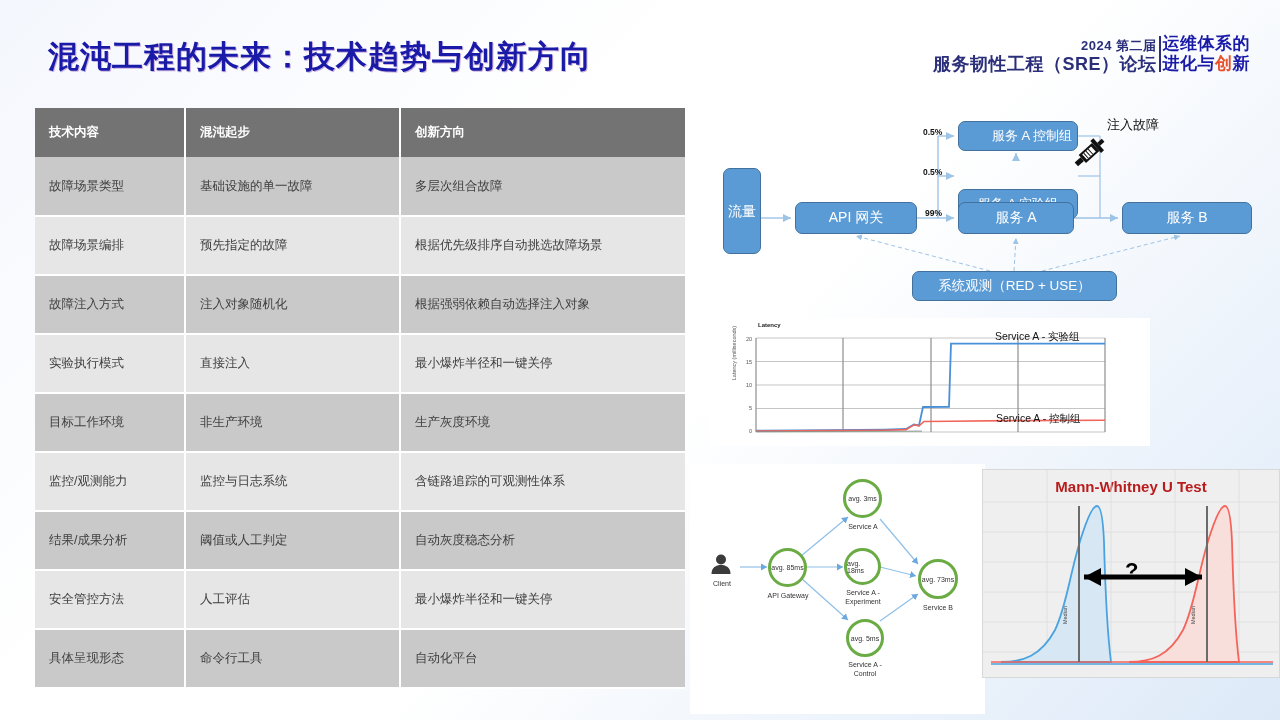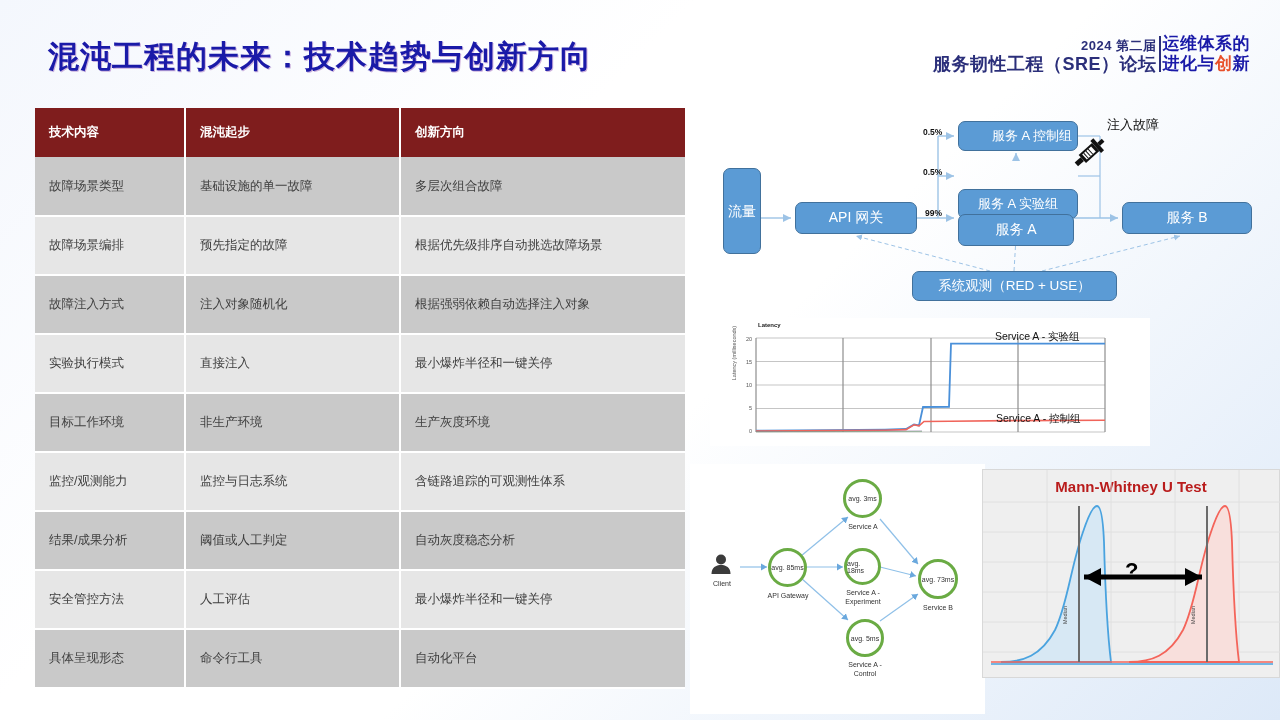--- a/index.html
+++ b/index.html
@@ -37,21 +37,21 @@
   
   #tech-table {
     position: absolute; left: 35px; top: 108px;
     width: 650px; border-collapse: collapse;
     table-layout: fixed;
   }
   #tech-table col.c1 { width: 150px; }
   #tech-table col.c2 { width: 215px; }
   #tech-table col.c3 { width: 285px; }
   #tech-table th {
-    background: #7f1d1d; color: #fff; text-align: left;
+    background: #737373; color: #fff; text-align: left;
     font-size: 12.5px; font-weight: bold;
     padding: 12px 14px; height: 49px; vertical-align: middle;
     border-right: 2px solid #ffffff;
   }
   #tech-table th:last-child { border-right: none; }
   #tech-table td {
     font-size: 12.5px; color: #404040; padding: 10px 14px;
     height: 59px; vertical-align: middle;
     border-right: 2px solid #ffffff;
     border-bottom: 2px solid #ffffff;
@@ -71,21 +71,21 @@
     align-items: center; justify-content: center;
     font-size: 13px; white-space: nowrap;
   }
   #node-traffic {
     left: 33px; top: 72px; width: 38px; height: 86px;
     flex-direction: column; line-height: 1.05; font-size: 14px;
   }
   #node-gateway { left: 105px; top: 106px; width: 122px; height: 32px; font-size: 14px; }
   #node-ctrl    { left: 268px; top: 25px;  width: 120px; height: 30px; padding-left: 28px; }
   #node-exp     { left: 268px; top: 65px;  width: 120px; height: 30px; margin-top: 28px; }
-  #node-a       { left: 268px; top: 118px; width: 116px; height: 32px; font-size: 14px; }
+  #node-a       { left: 268px; top: 106px; width: 116px; height: 32px; font-size: 14px; }
   #node-b       { left: 432px; top: 106px; width: 130px; height: 32px; font-size: 14px; }
   #node-obs     { left: 222px; top: 175px; width: 205px; height: 30px; font-size: 13.5px; }
   .pct {
     position: absolute; font-size: 8.5px; font-weight: bold; color: #111;
   }
   #pct1 { left: 233px; top: 31px; }
   #pct2 { left: 233px; top: 71px; }
   #pct3 { left: 235px; top: 112px; }
   #inject-label {
     position: absolute; left: 417px; top: 20px;

